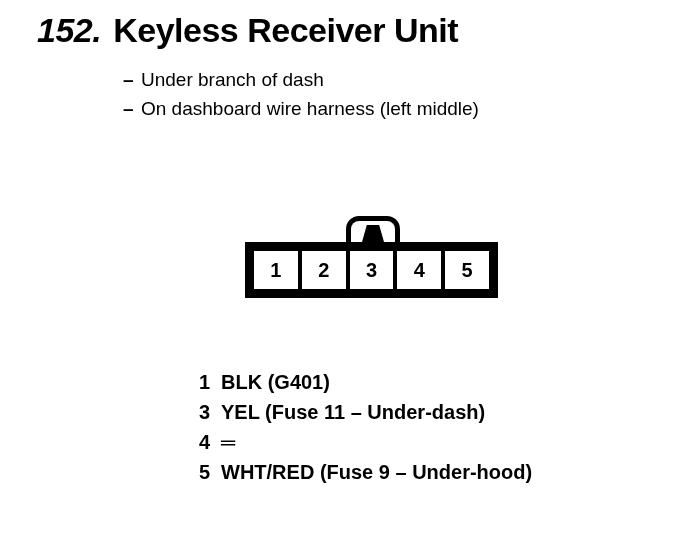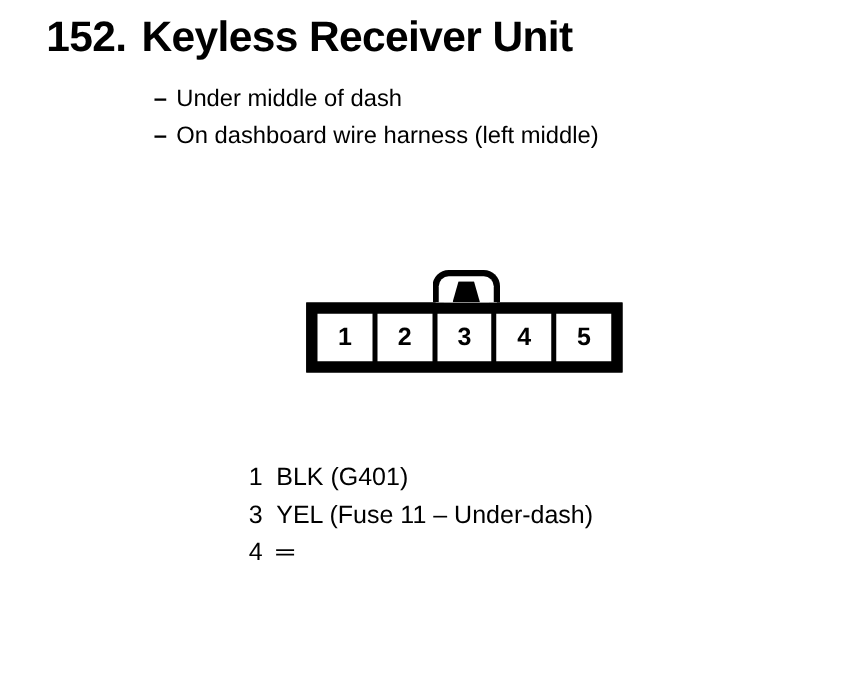--- a/index.html
+++ b/index.html
@@ -22,20 +22,21 @@
     left: 37px;
     top: 13px;
     font-size: 34px;
     font-weight: bold;
     letter-spacing: -0.5px;
     white-space: nowrap;
     line-height: 1;
   }
   #page-title .title-num {
     margin-right: 12px;
+    font-style: italic;
   }
 
   
   #notes {
     position: absolute;
     left: 123px;
     top: 65px;
     font-size: 19px;
     line-height: 29px;
   }
@@ -110,39 +111,40 @@
   
   #legend {
     position: absolute;
     left: 199px;
     top: 367px;
     font-size: 20px;
     line-height: 30px;
   }
   #legend .legend-row {
     white-space: nowrap;
+    font-weight: bold;
   }
   #legend .legend-num {
     display: inline-block;
     width: 22px;
   }
   #legend .legend-desc {
     display: inline-block;
   }
 </style>
 </head>
 <body>
 
 <div id="page-title">
   <span class="title-num">152.</span><span>Keyless Receiver Unit</span>
 </div>
 
 <div id="notes">
   <div class="note-row">
-    <span class="note-dash">–</span><span>Under middle of dash</span>
+    <span class="note-dash">–</span><span>Under branch of dash</span>
   </div>
   <div class="note-row">
     <span class="note-dash">–</span><span>On dashboard wire harness (left middle)</span>
   </div>
 </div>
 
 <div id="connector">
   <div class="tab-wrap">
     <div class="tab"></div>
     <div class="tab-notch"></div>
@@ -159,13 +161,16 @@
 <div id="legend">
   <div class="legend-row">
     <span class="legend-num">1</span><span class="legend-desc">BLK (G401)</span>
   </div>
   <div class="legend-row">
     <span class="legend-num">3</span><span class="legend-desc">YEL (Fuse 11 – Under-dash)</span>
   </div>
   <div class="legend-row">
     <span class="legend-num">4</span><span class="legend-desc">═</span>
   </div>
+  <div class="legend-row">
+    <span class="legend-num">5</span><span class="legend-desc">WHT/RED (Fuse 9 – Under-hood)</span>
+  </div>
 </div>
 
 </body></html>

